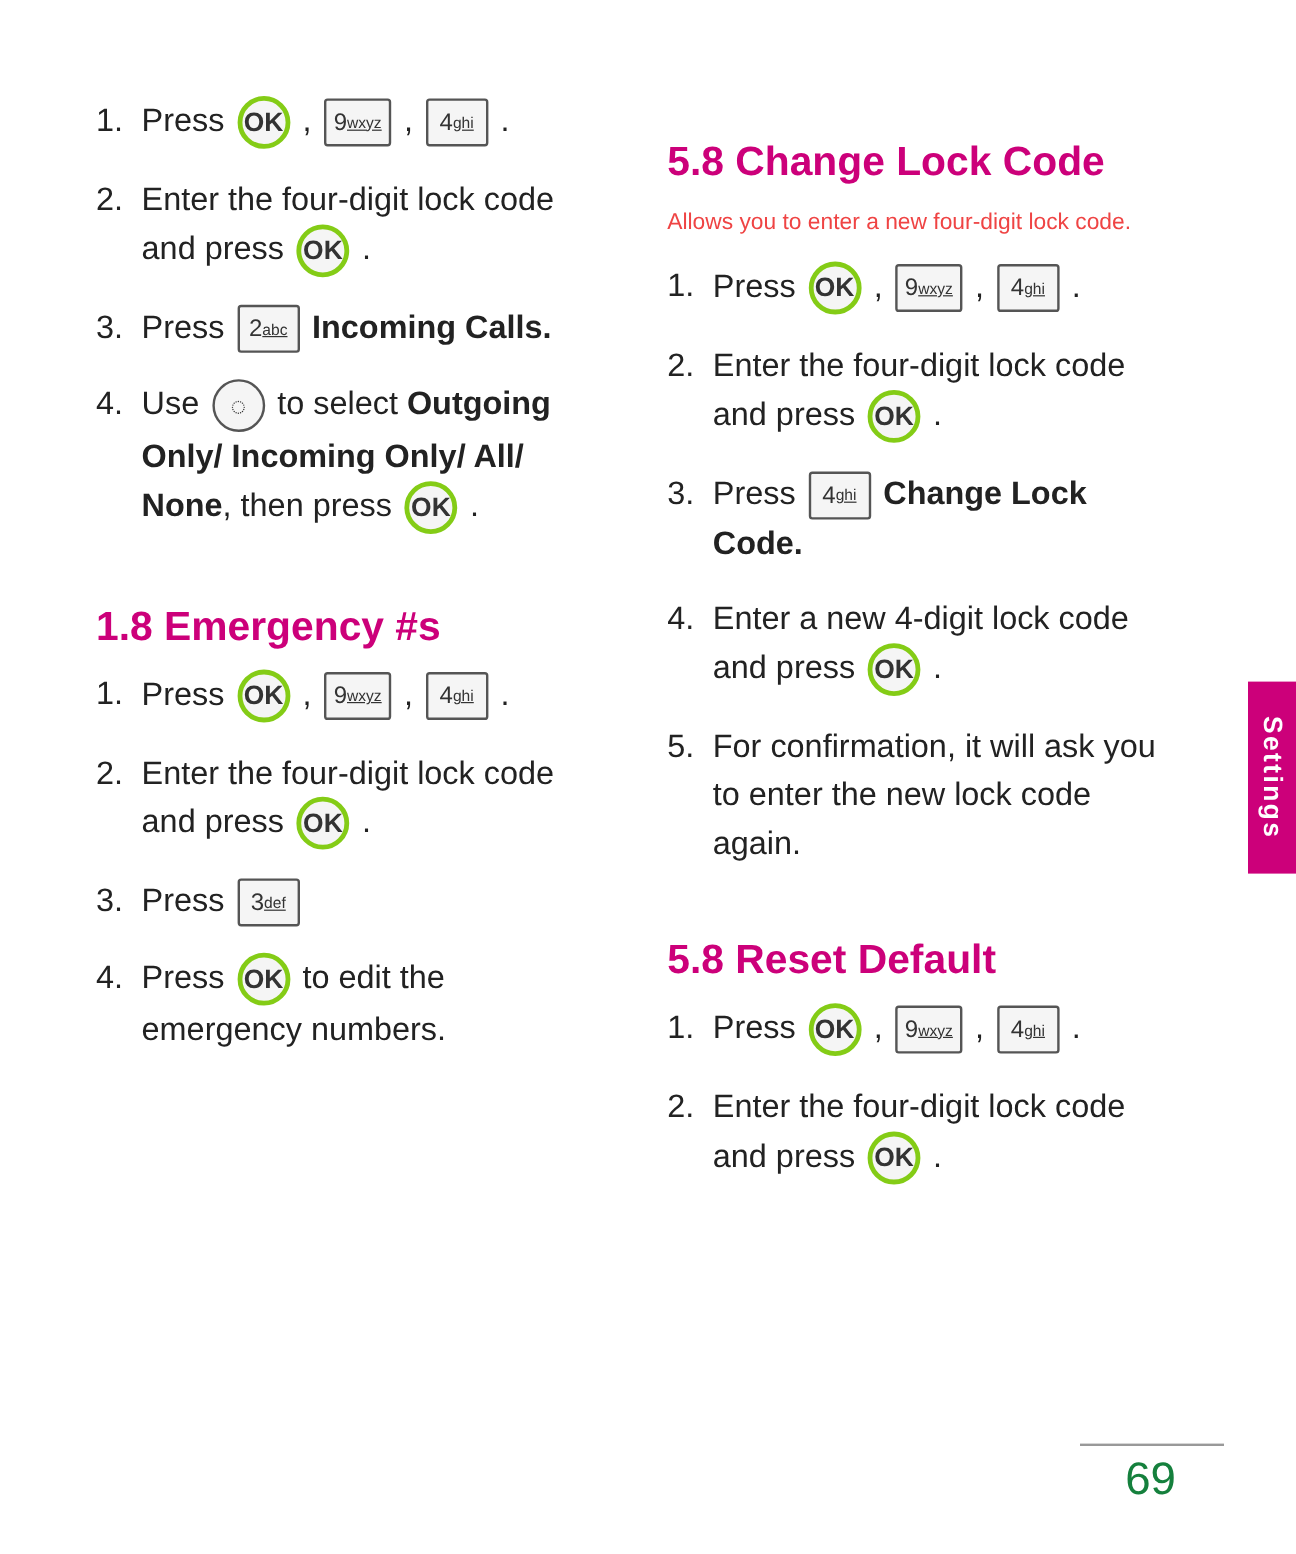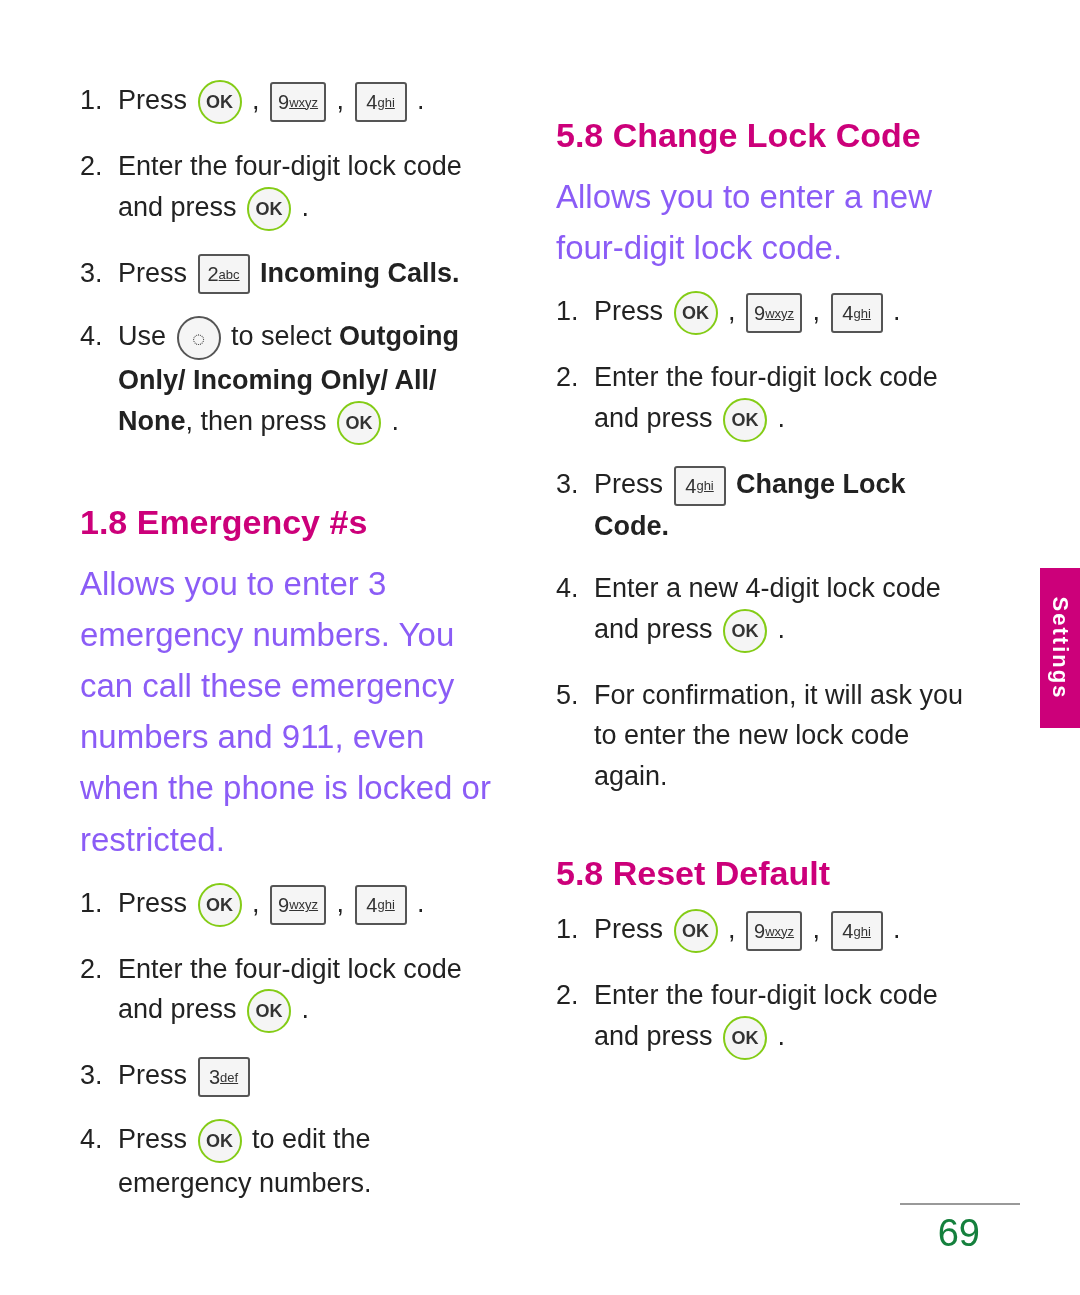--- a/index.html
+++ b/index.html
@@ -44,23 +44,23 @@
 
     .section-heading {
       font-size: 34px;
       color: #cc007a;
       font-weight: bold;
       margin-top: 36px;
       margin-bottom: 16px;
     }
 
     .section-body {
-      font-size: 33px;
+      font-size: 19px;
       line-height: 1.55;
-      color: #8b5cf6;
+      color: #ef4444;
       margin-bottom: 18px;
     }
 
     .step {
       display: flex;
       align-items: flex-start;
       margin-bottom: 22px;
       font-size: 27px;
       line-height: 1.5;
     }
@@ -74,22 +74,22 @@
       flex: 1;
     }
 
     .ok-btn {
       display: inline-flex;
       align-items: center;
       justify-content: center;
       width: 44px;
       height: 44px;
       border-radius: 50%;
-      border: 2px solid #84cc16;
-      font-size: 18px;
+      border: 4px solid #84cc16;
+      font-size: 22px;
       font-weight: bold;
       color: #333;
       vertical-align: middle;
       margin: 0 3px;
       background: #f5f5f5;
       line-height: 1;
     }
 
     .key-btn {
       display: inline-flex;
@@ -210,21 +210,20 @@
         <div class="step">
           <span class="step-num">4.</span>
           <span class="step-content">
             Use <span class="nav-icon">◌</span> to select <span class="bold-text">Outgoing Only/ Incoming Only/ All/ None</span>, then press <span class="ok-btn">OK</span> .
           </span>
         </div>
       </div>
 
       <div>
         <div class="section-heading">1.8 Emergency #s</div>
-        <div class="section-body">Allows you to enter 3 emergency numbers. You can call these emergency numbers and 911, even when the phone is locked or restricted.</div>
 
         <div class="step">
           <span class="step-num">1.</span>
           <span class="step-content">
             Press <span class="ok-btn">OK</span> ,
             <span class="key-btn">9<sup>wxyz</sup></span> ,
             <span class="key-btn">4<sup>ghi</sup></span> .
           </span>
         </div>
 

